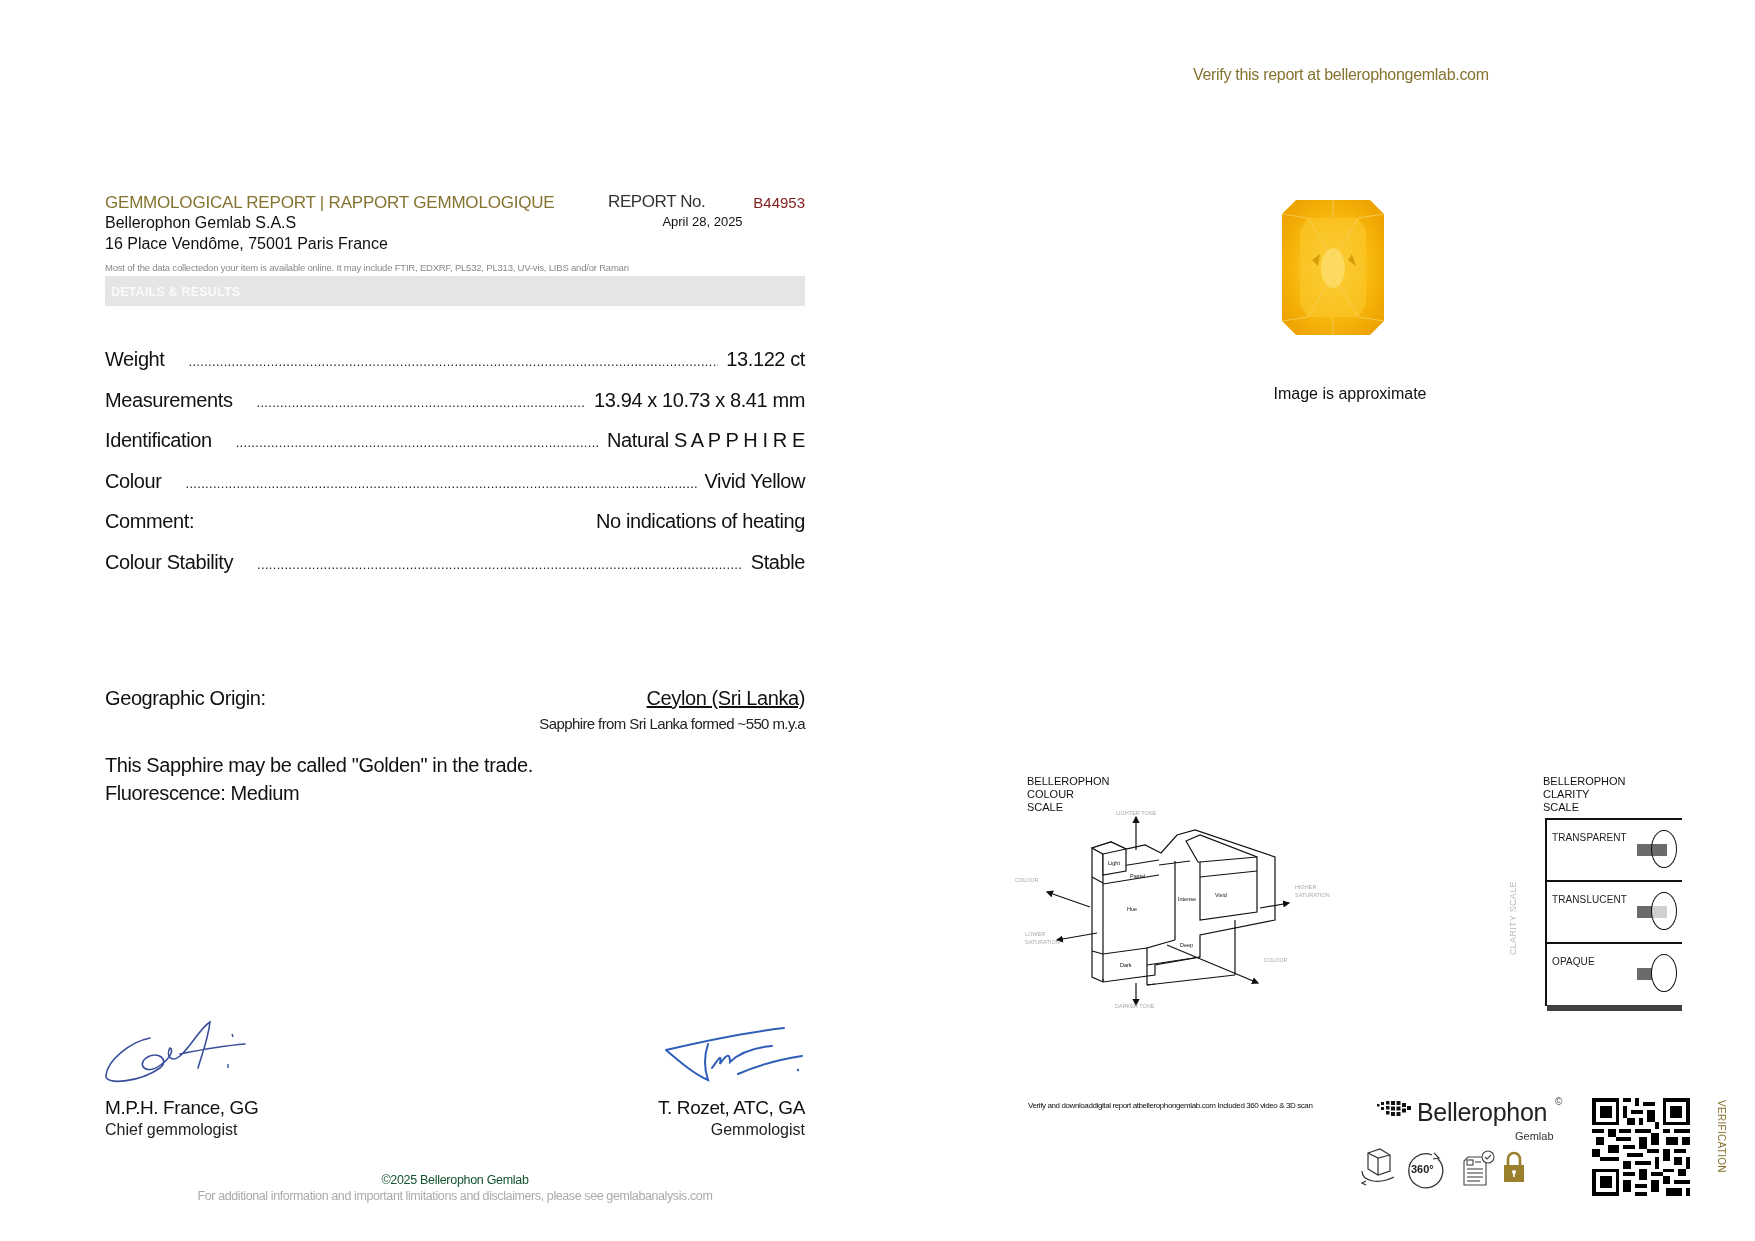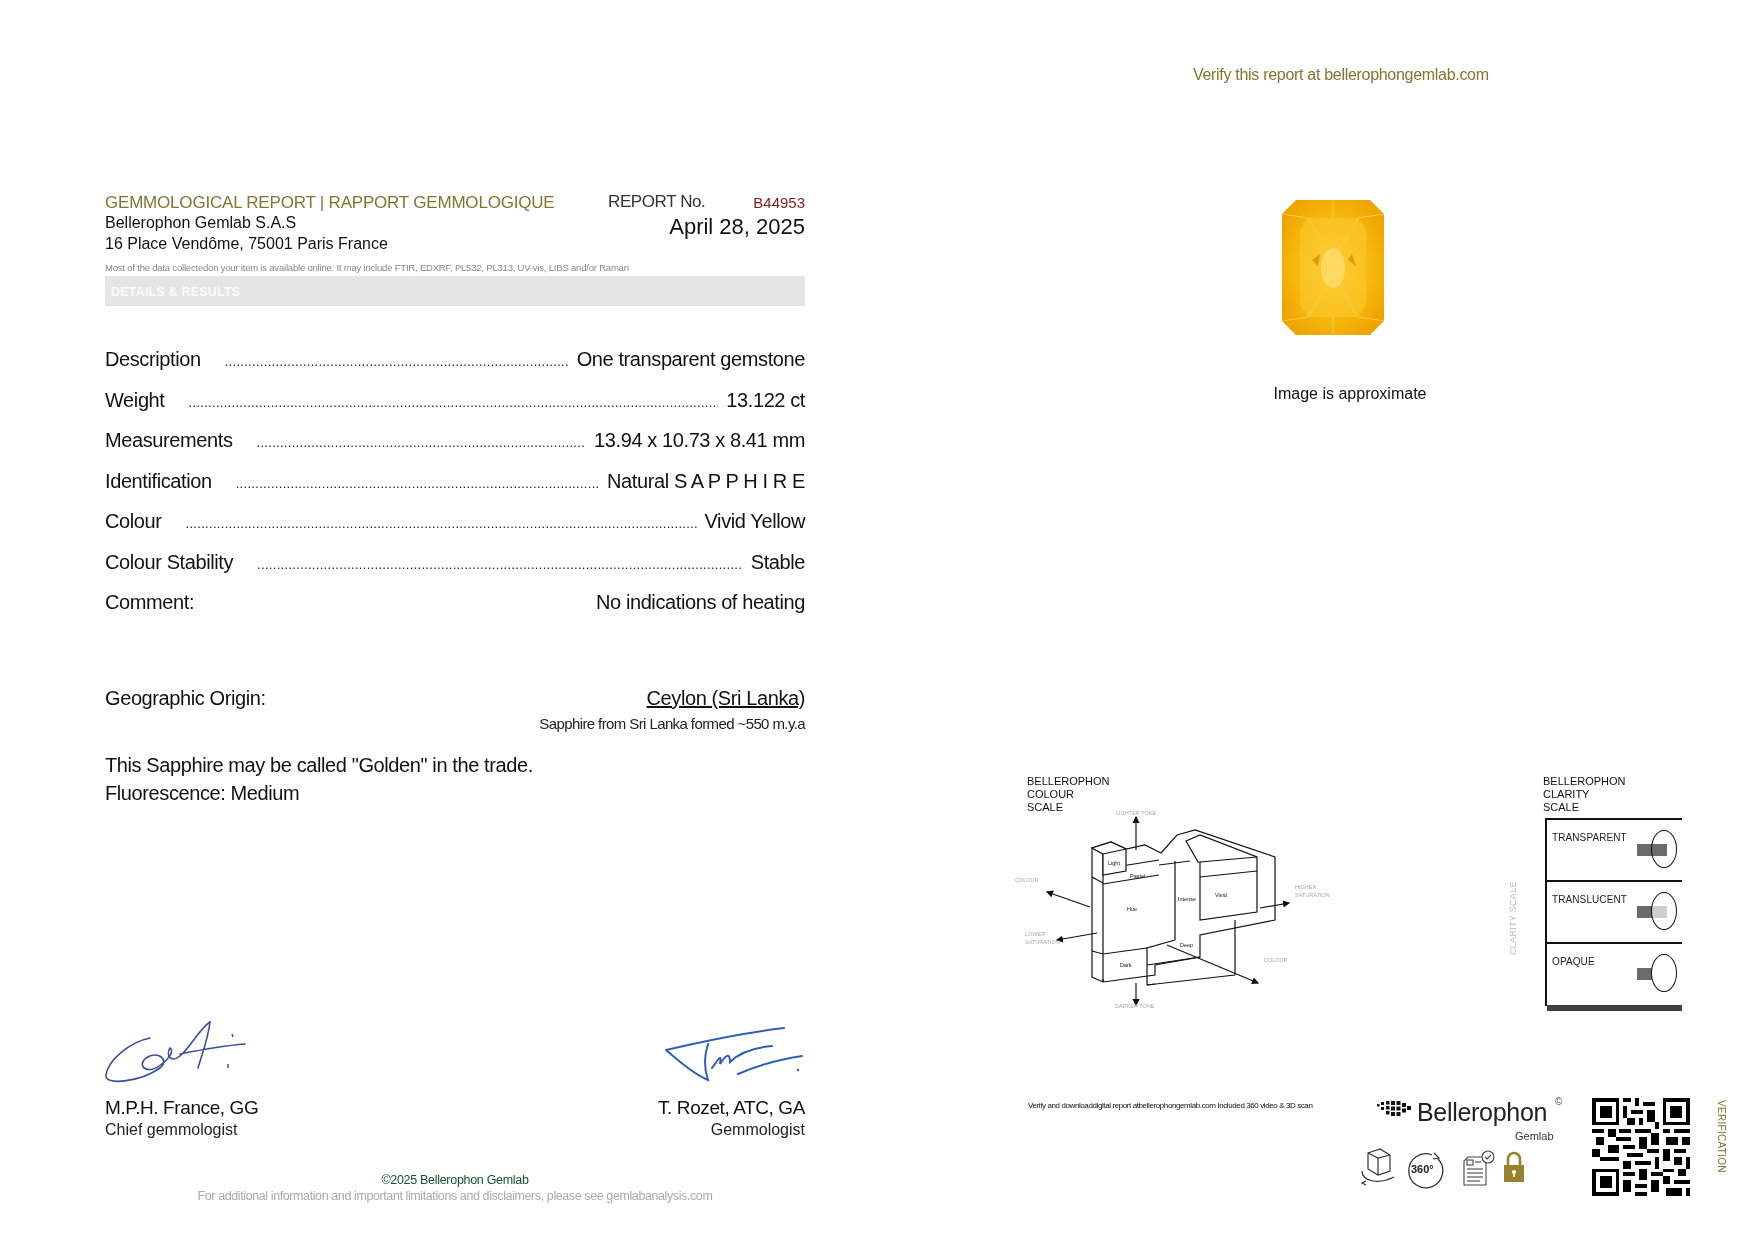--- a/index.html
+++ b/index.html
@@ -6,21 +6,21 @@
   body { width:1755px; height:1241px; position:relative; overflow:hidden;
          font-family:"Liberation Sans", sans-serif; color:#111; }
   .abs { position:absolute; }
   .gold { color:#857330; }
   .verify-top { left:1193px; top:66px; font-size:16px; letter-spacing:-0.3px; }
   .hdr-title { left:105px; top:193px; font-size:17px; letter-spacing:-0.2px; }
   .hdr-org { left:105px; top:214px; font-size:16px; }
   .hdr-addr { left:105px; top:235px; font-size:16px; }
   .hdr-repno-label { left:608px; top:192px; font-size:17px; color:#333; letter-spacing:-0.4px; }
   .hdr-repno { left:700px; top:194px; width:105px; text-align:right; font-size:15px; color:#7f1d1d; }
-  .hdr-date { left:600px; top:214px; width:205px; text-align:right; font-size:22px; }
+  .hdr-date { left:600px; top:214px; width:205px; text-align:center; font-size:13px; }
   .hdr-note { left:105px; top:262px; font-size:9.5px; color:#888; letter-spacing:-0.2px; }
   .band { left:105px; top:276px; width:700px; height:30px; background:#e5e5e5; }
   .band span { position:absolute; left:6px; top:9px; font-size:12.5px; font-weight:bold; color:#fafafa; letter-spacing:0.2px; }
 
   .rows { left:105px; top:348px; width:700px; }
   .row { display:flex; align-items:baseline; height:40.5px; font-size:20px; letter-spacing:-0.4px; color:#111; }
   .row .lbl { white-space:nowrap; }
   .row .dots { flex:1; margin:0 8px 0 24px; overflow:hidden; white-space:nowrap; color:#222; font-size:13px; letter-spacing:0.3px; }
   .row .dots::before { content:"................................................................................................................................................................................................................................................................................................................"; }
   .row .val { white-space:nowrap; }
@@ -78,53 +78,48 @@
 <div class="abs hdr-repno">B44953</div>
 <div class="abs hdr-date">April 28, 2025</div>
 <div class="abs hdr-note">Most of the data collectedon your item is available online. It may include FTIR, EDXRF, PL532, PL313, UV-vis, LIBS and/or Raman</div>
 
 <div class="abs band">
   <span>DETAILS &amp; RESULTS</span>
 </div>
 
 <div class="abs rows">
   <div class="row">
-    <span class="lbl">Description</span>
-    <span class="dots"></span>
-    <span class="val">One transparent gemstone</span>
-  </div>
-  <div class="row">
     <span class="lbl">Weight</span>
     <span class="dots"></span>
     <span class="val">13.122 ct</span>
   </div>
   <div class="row">
     <span class="lbl">Measurements</span>
     <span class="dots"></span>
     <span class="val">13.94 x 10.73 x 8.41 mm</span>
   </div>
   <div class="row">
     <span class="lbl">Identification</span>
     <span class="dots"></span>
     <span class="val">Natural S A P P H I R E</span>
   </div>
   <div class="row">
     <span class="lbl">Colour</span>
     <span class="dots"></span>
     <span class="val">Vivid Yellow</span>
-  </div>
-  <div class="row">
-    <span class="lbl">Colour Stability</span>
-    <span class="dots"></span>
-    <span class="val">Stable</span>
   </div>
   <div class="row nodots">
     <span class="lbl">Comment:</span>
     <span class="dots"></span>
     <span class="val">No indications of heating</span>
+  </div>
+  <div class="row">
+    <span class="lbl">Colour Stability</span>
+    <span class="dots"></span>
+    <span class="val">Stable</span>
   </div>
 </div>
 
 <div class="abs origin">
   <span class="lbl">Geographic Origin:</span>
   <span class="val">Ceylon (Sri Lanka)</span>
 </div>
 <div class="abs origin-sub">Sapphire from Sri Lanka formed ~550 m.y.a</div>
 <div class="abs trade">This Sapphire may be called "Golden" in the trade.</div>
 <div class="abs fluo">Fluorescence: Medium</div>

